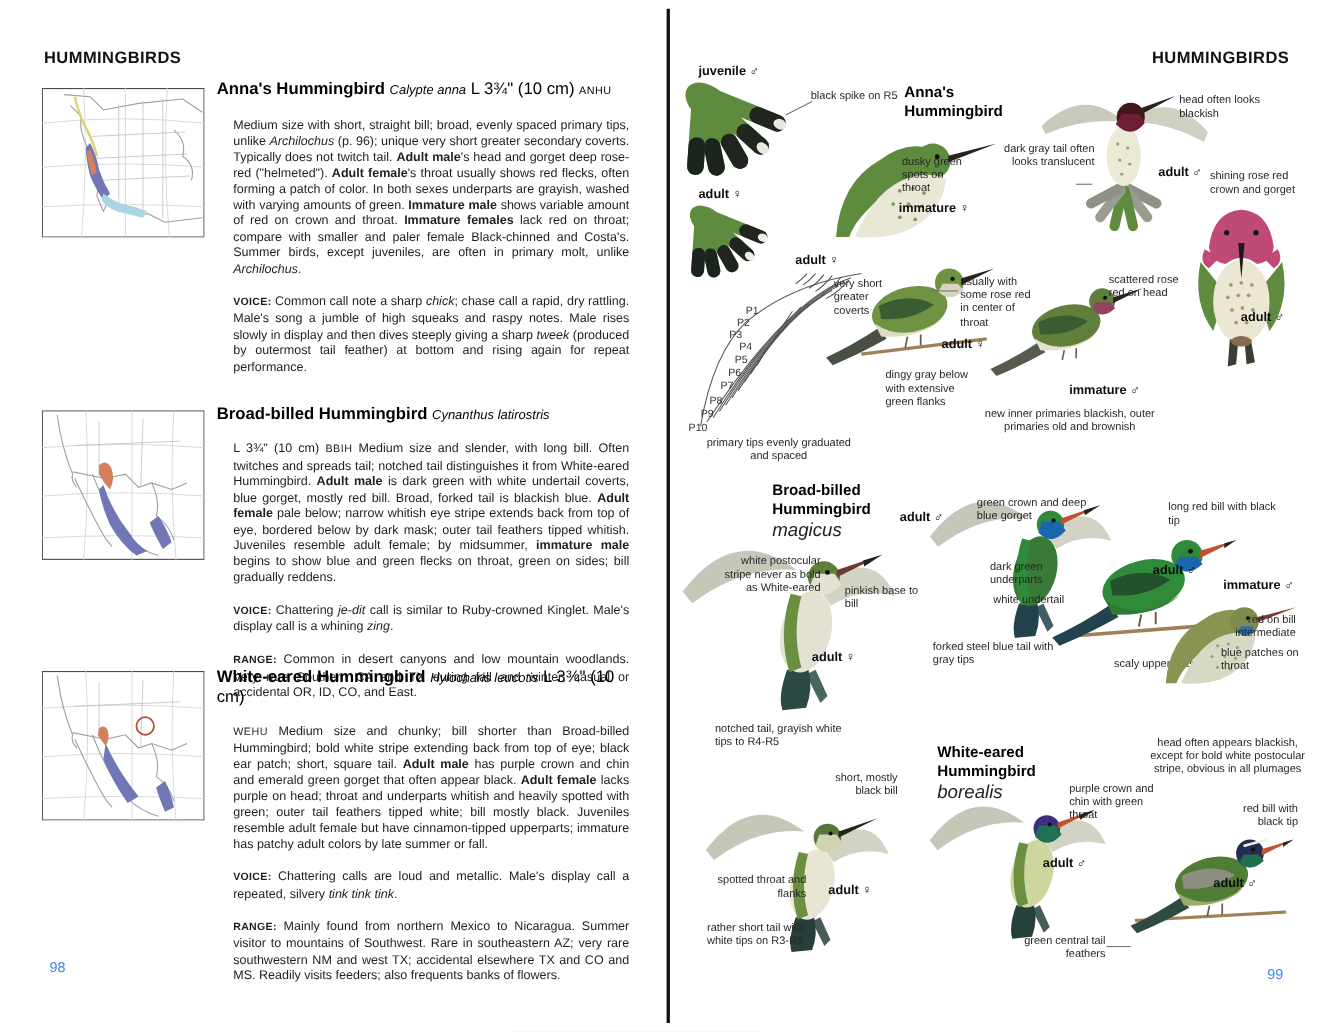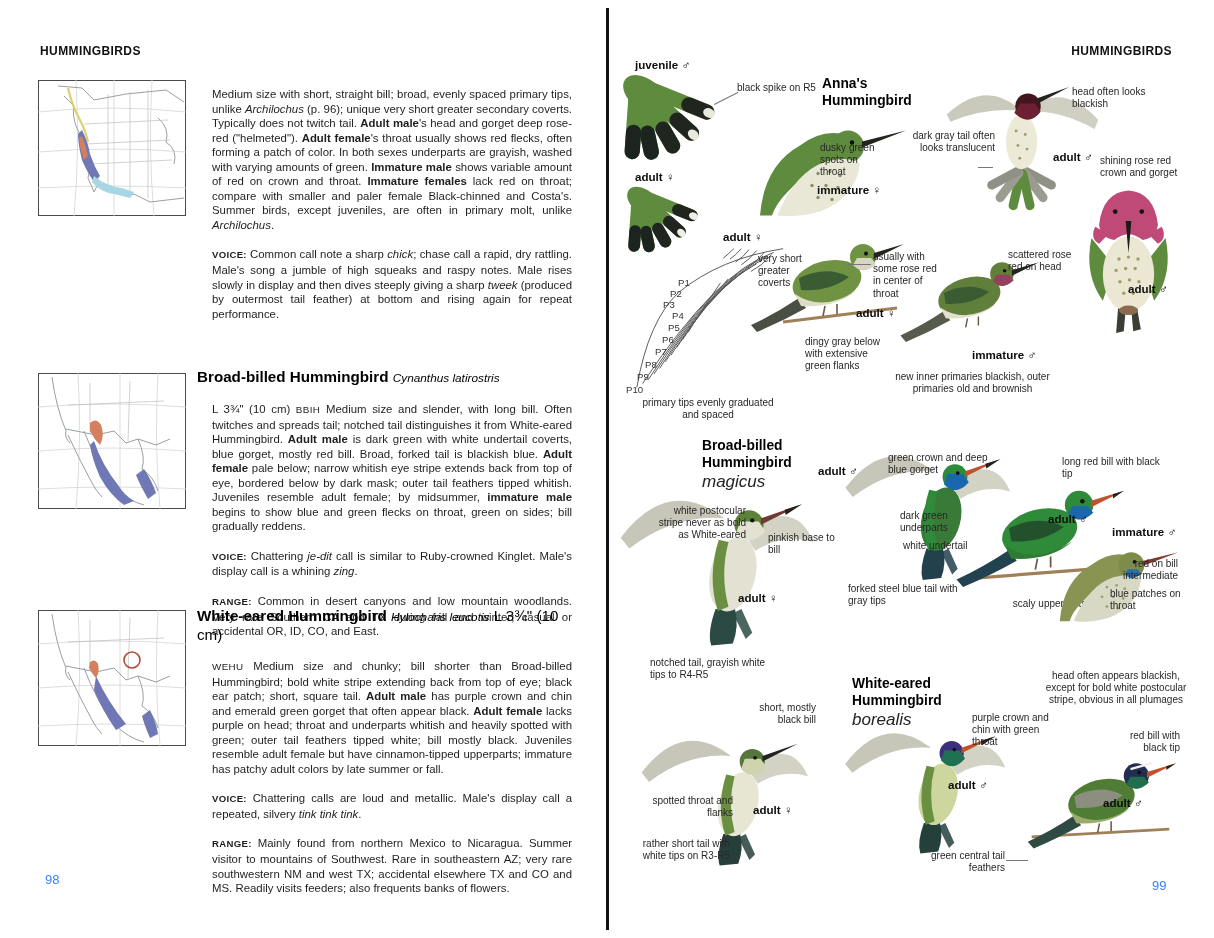--- a/index.html
+++ b/index.html
@@ -1,18 +1,18 @@
 <!DOCTYPE html>
 <html style="--map_summer: #d4805f; --map_year: #6f77b4; --map_winter: #a8d6e4; --map_rare_line: #ddd06e; --leaf: #5f8b3e; --anna_rose: #bf4a78; --bb_green: #2f8b3a; --bb_blue: #1a67ad; --bill_red: #c0522e; --we_purple: #3b2f7e;"><head>
 <meta charset="utf-8">
 <style>
   html,body{margin:0;padding:0;background:#e8e8e8;}
   #book{position:relative;width:1214px;height:938px;background:#ffffff;font-family:"Liberation Sans",sans-serif;color:#1e1e1e;overflow:hidden;}
   
-  .hdr{position:absolute;font-size:12px;font-weight:700;letter-spacing:.4px;color:#111;}
+  .hdr{position:absolute;font-size:15px;font-weight:700;letter-spacing:.4px;color:#111;}
   .pagenum{position:absolute;font-size:13px;color:#3b82f6;}
   .sp-block{position:absolute;width:390px;}
   .sp-block h2{margin:0 0 3px 0;font-weight:400;font-size:15.2px;line-height:18px;color:#000;}
   .sp-block p{margin:15px;font-size:11.4px;line-height:14.55px;text-align:justify;}
   .sp{font-weight:700;font-size:15.2px;}
   .sci{font-style:italic;font-size:11.8px;}
   .code{font-size:9.8px;letter-spacing:.4px;}
   .cap{font-weight:700;font-size:9.6px;letter-spacing:.3px;}
   .b{font-weight:700;}
   .i{font-style:italic;}
@@ -273,20 +273,21 @@
         <path d="M92 8 L90 68"></path>
         <path d="M30 32 L126 28"></path>
     </g>
     <path d="M52 52 Q57 48 60 54 Q62 62 58 68 Q53 62 51 58 Z" fill="var(--map_summer)"></path>
     <circle cx="94" cy="50" r="8" fill="none" stroke="#b0503a" stroke-width="1.6"></circle>
     <path d="M58 66 Q70 92 88 114 L78 120 Q64 100 56 80 Z" fill="var(--map_year)"></path>
     <path d="M112 100 Q118 112 120 124 L112 128 Q106 114 104 106 Z" fill="var(--map_year)"></path>
   </svg>
 
   <div class="sp-block" style="left:197px;top:72px">
+    <h2><span class="sp">Anna's Hummingbird </span><span class="sci">Calypte anna</span><span>  L 3¾" (10 cm)  </span><span class="code">ANHU</span></h2>
     <p><span>Medium size with short, straight bill; broad, evenly spaced primary tips, unlike </span><span class="i">Archilochus</span><span> (p. 96); unique very short greater secondary coverts. Typically does not twitch tail. </span><span class="b">Adult male</span><span>'s head and gorget deep rose-red ("helmeted"). </span><span class="b">Adult female</span><span>'s throat usually shows red flecks, often forming a patch of color. In both sexes underparts are grayish, washed with varying amounts of green. </span><span class="b">Immature male</span><span> shows variable amount of red on crown and throat. </span><span class="b">Immature females</span><span> lack red on throat; compare with smaller and paler female Black-chinned and Costa's. Summer birds, except juveniles, are often in primary molt, unlike </span><span class="i">Archilochus</span><span>.</span></p>
     <p><span class="cap">VOICE: </span><span>Common call note a sharp </span><span class="i">chick</span><span>; chase call a rapid, dry rattling. Male's song a jumble of high squeaks and raspy notes. Male rises slowly in display and then dives steeply giving a sharp </span><span class="i">tweek</span><span> (produced by outermost tail feather) at bottom and rising again for repeat performance.</span></p>
   </div>
 
   <div class="sp-block" style="left:197px;top:368px">
     <h2><span class="sp">Broad-billed Hummingbird </span><span class="sci">Cynanthus latirostris</span></h2>
     <p><span>L 3¾" (10 cm)  </span><span class="code">BBIH</span><span>   Medium size and slender, with long bill. Often twitches and spreads tail; notched tail distinguishes it from White-eared Hummingbird. </span><span class="b">Adult male</span><span> is dark green with white undertail coverts, blue gorget, mostly red bill. Broad, forked tail is blackish blue. </span><span class="b">Adult female</span><span> pale below; narrow whitish eye stripe extends back from top of eye, bordered below by dark mask; outer tail feathers tipped whitish. Juveniles resemble adult female; by midsummer, </span><span class="b">immature male</span><span> begins to show blue and green flecks on throat, green on sides; bill gradually reddens.</span></p>
     <p><span class="cap">VOICE: </span><span>Chattering </span><span class="i">je-dit</span><span> call is similar to Ruby-crowned Kinglet. Male's display call is a whining </span><span class="i">zing</span><span>.</span></p>
     <p><span class="cap">RANGE: </span><span>Common in desert canyons and low mountain woodlands. Very rare Southern CA and TX during fall and winter; casual or accidental OR, ID, CO, and East.</span></p>
   </div>

